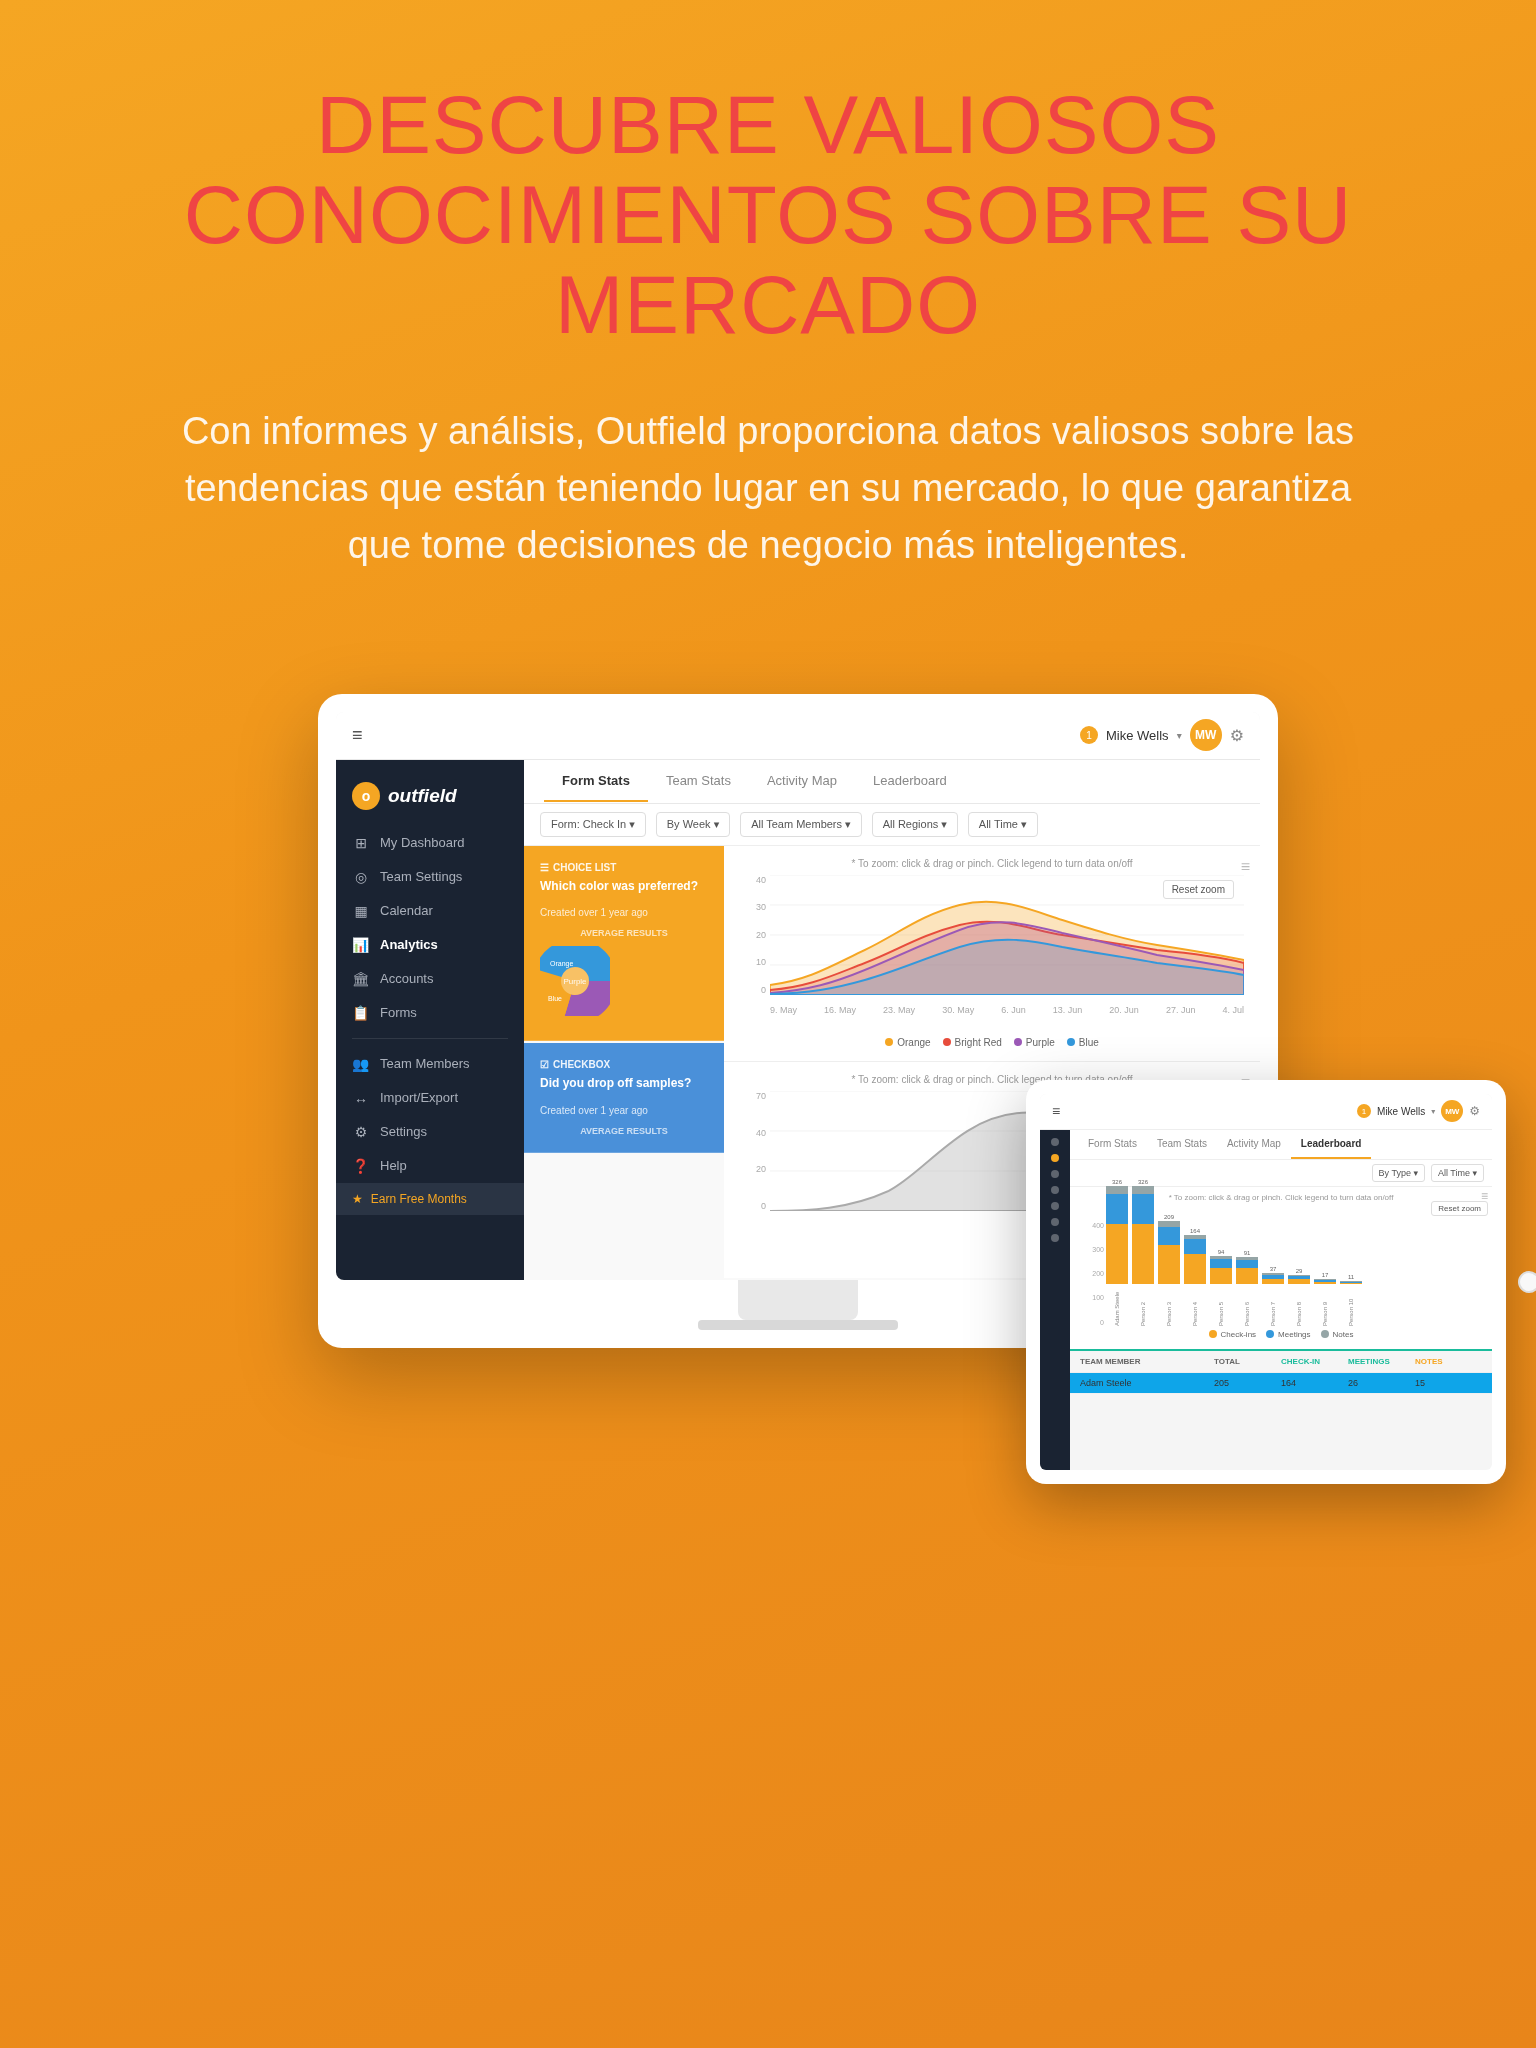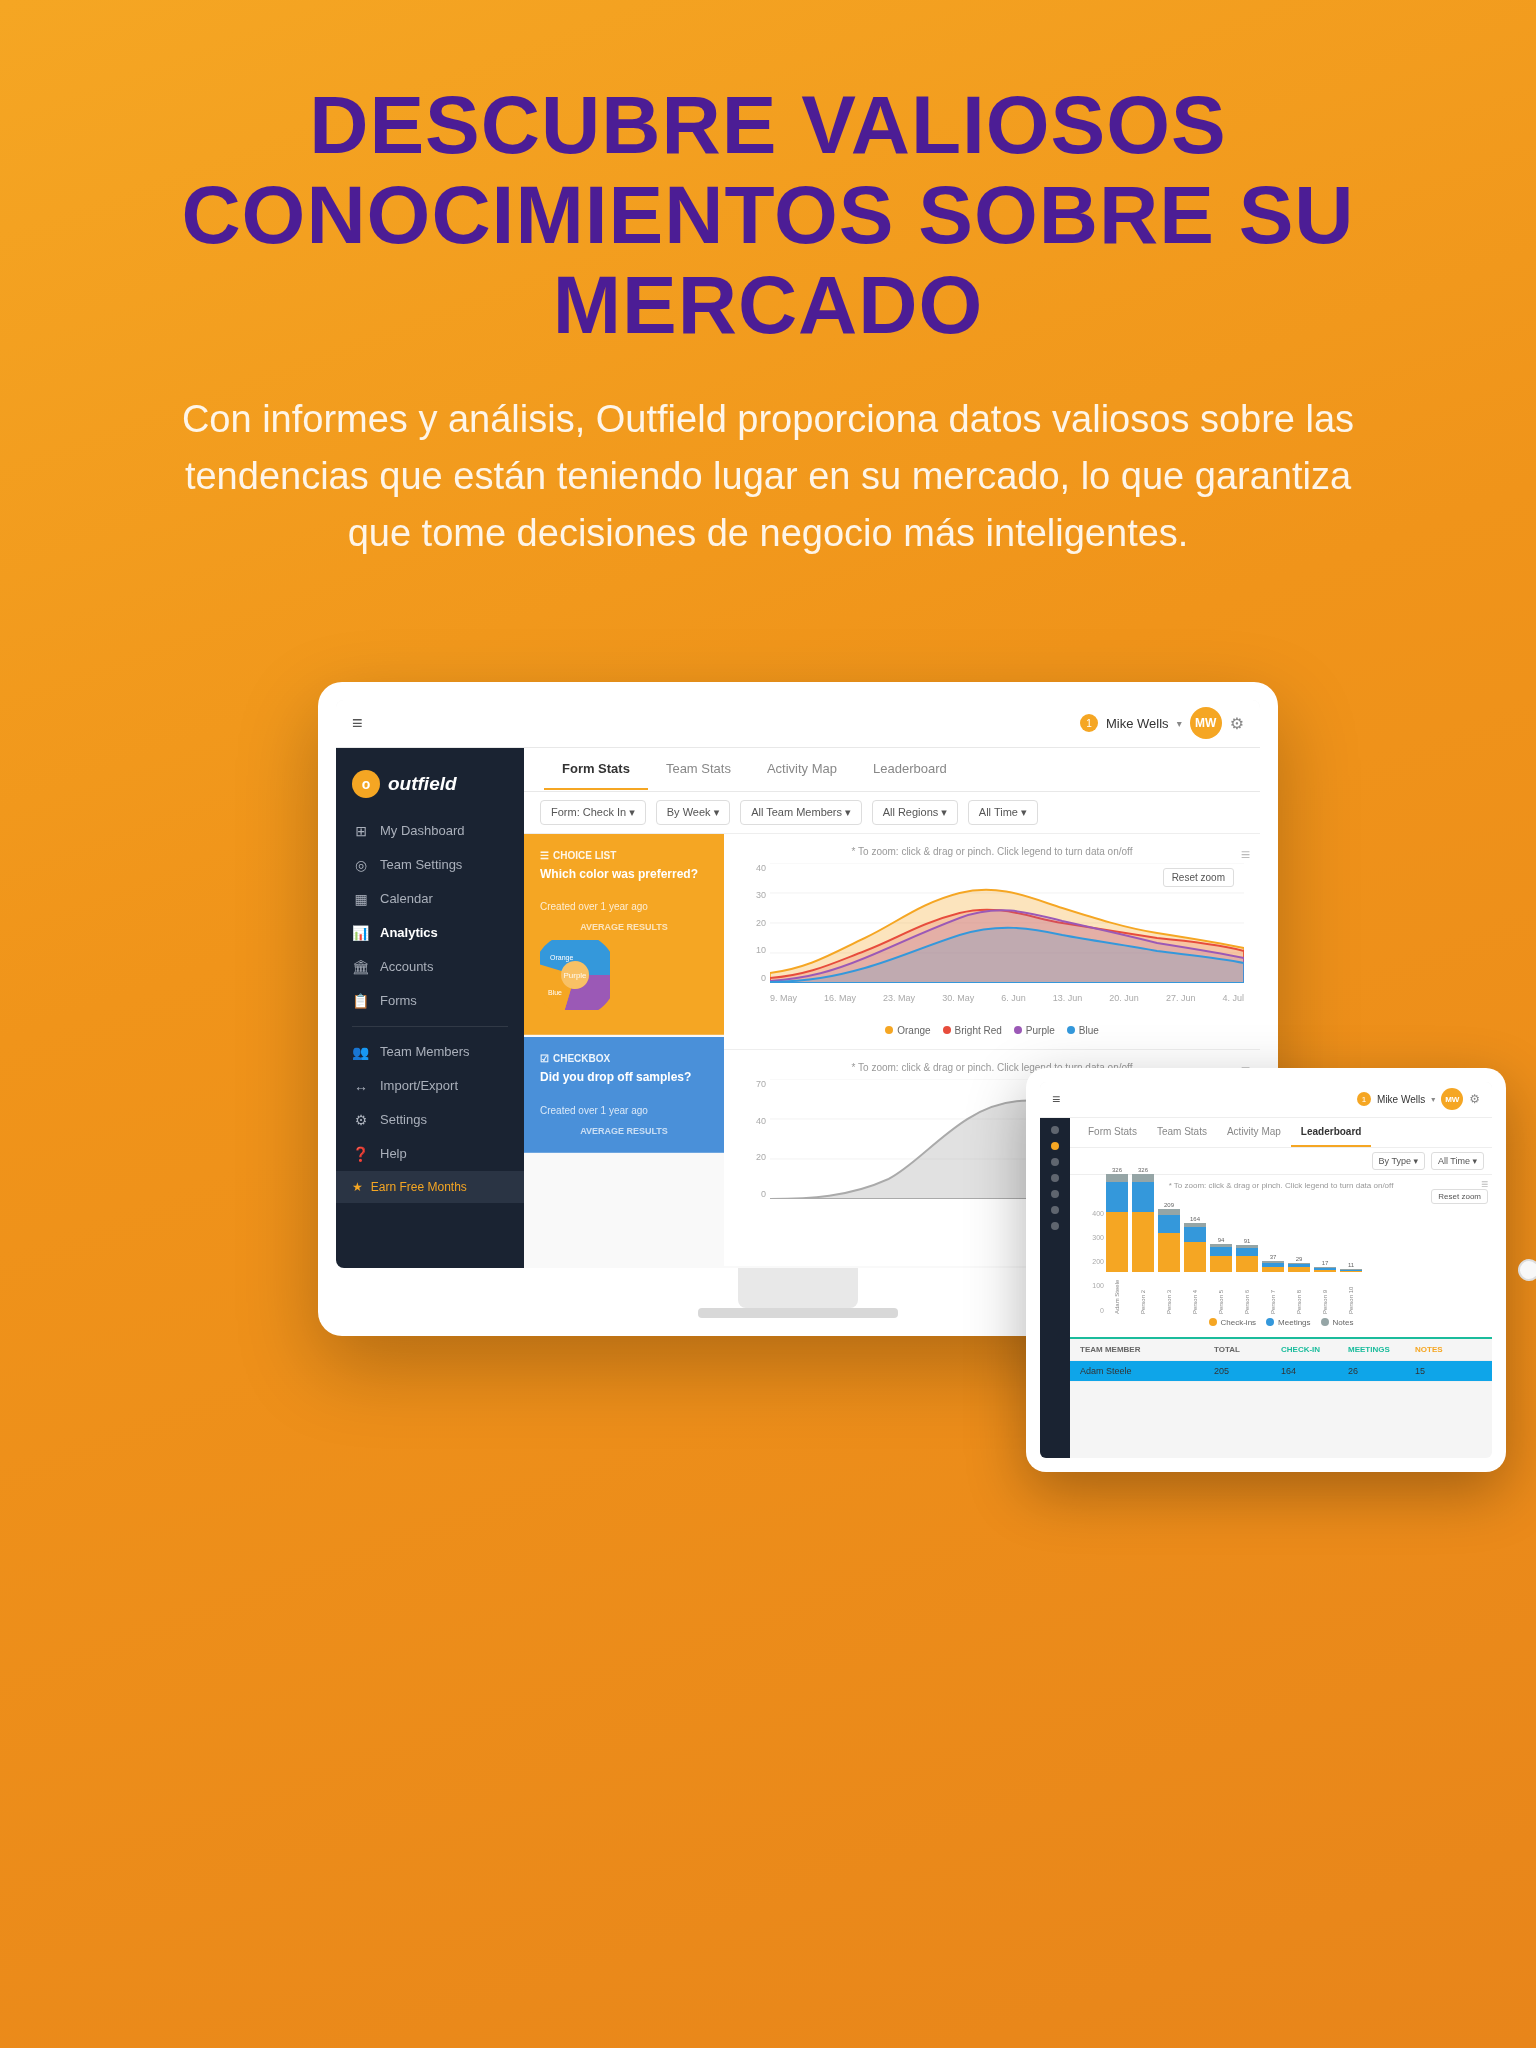--- a/index.html
+++ b/index.html
@@ -11,26 +11,26 @@
       overflow-x: hidden;
     }
 
     .hero-section {
       text-align: center;
       padding: 80px 120px 40px;
     }
 
     .hero-title {
       font-size: 82px;
-      font-weight: 700;
-      color: #4c1d95;
+      font-weight: 400;
+      color: #ef4444;
       line-height: 1.1;
       letter-spacing: 1px;
       text-transform: uppercase;
-      margin-bottom: 40px;
+      margin-bottom: 52px;
     }
 
     .hero-subtitle {
       font-size: 38px;
       color: rgba(255,255,255,0.9);
       line-height: 1.5;
       font-weight: 400;
       max-width: 1200px;
       margin: 0 auto;
     }
@@ -256,21 +256,21 @@
       font-size: 12px;
       font-weight: 700;
       color: #fff;
       margin-top: 6px;
       line-height: 1.3;
     }
 
     .card-subtitle {
       font-size: 10px;
       color: rgba(255,255,255,0.8);
-      margin-top: 19px;
+      margin-top: 13px;
     }
 
     .card-avg-label {
       font-size: 9px;
       font-weight: 700;
       color: rgba(255,255,255,0.7);
       text-transform: uppercase;
       margin-top: 10px;
       text-align: center;
     }

